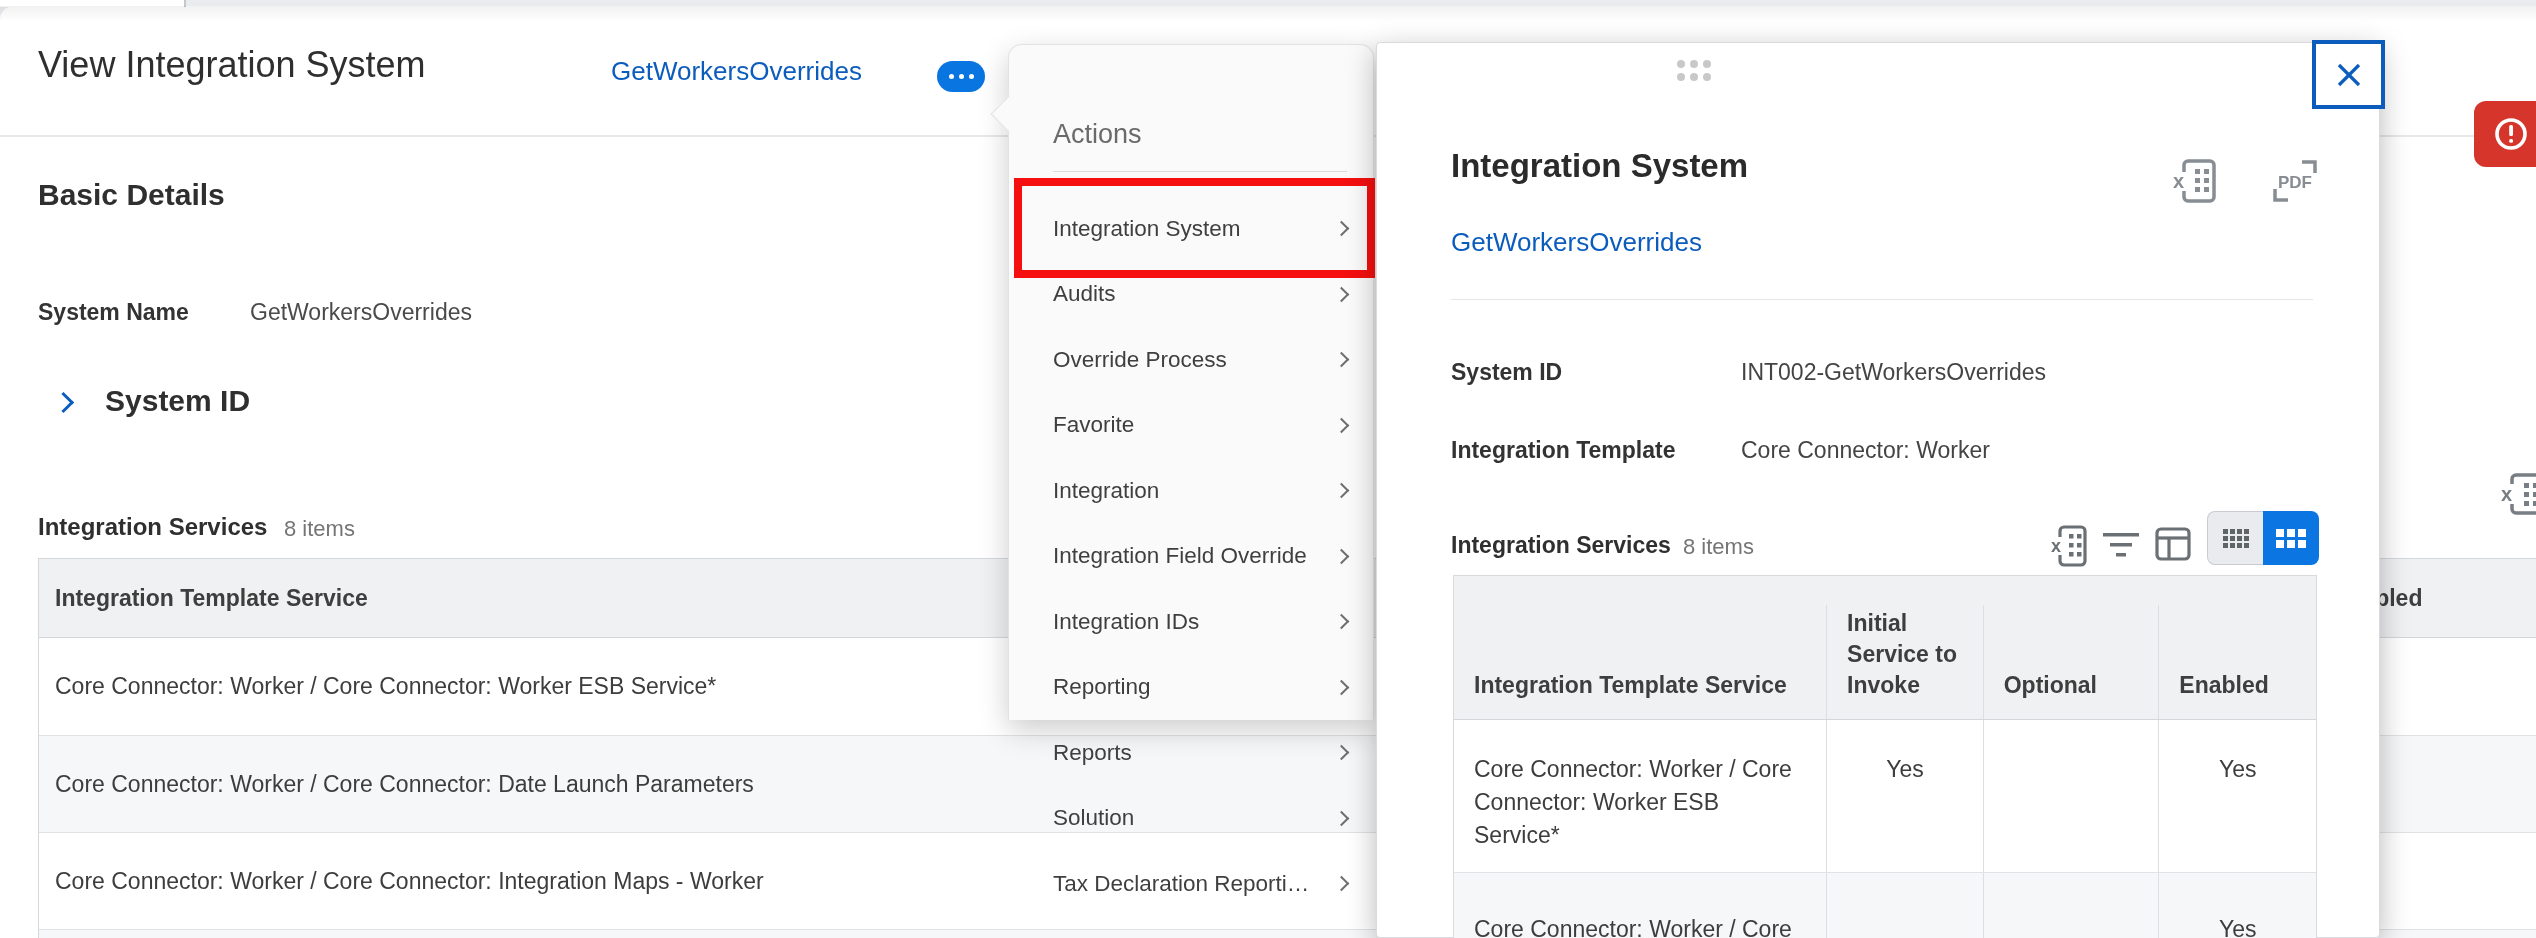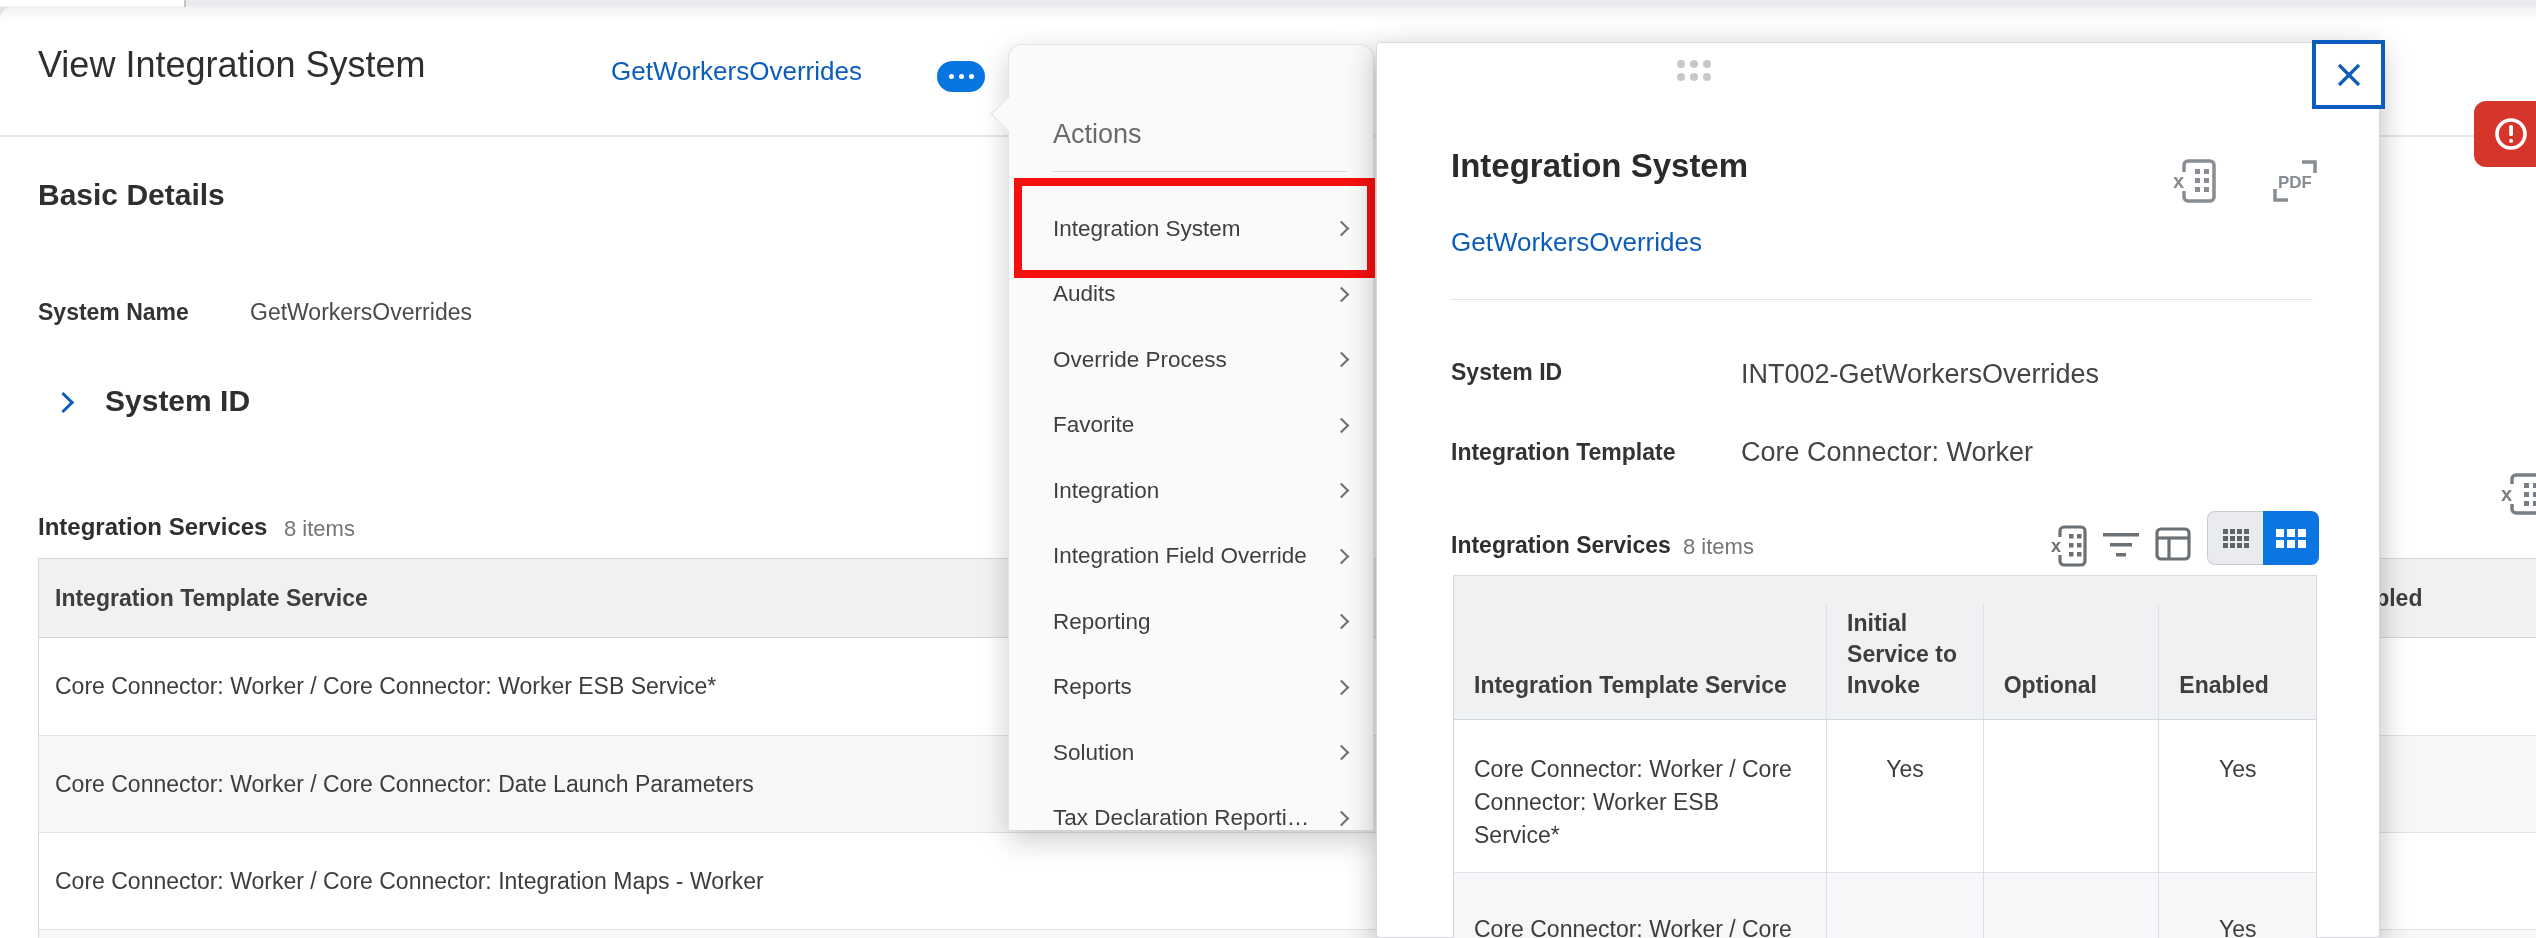--- a/index.html
+++ b/index.html
@@ -32,42 +32,42 @@
   .pt-header { display:flex; height:79px; background:#f0f1f3; border-bottom:1px solid #d3d6da; }
   .pt-header .c1 { width:2278px; display:flex; align-items:center; padding-left:16px; font-size:23px; font-weight:bold; color:#3e3e3e; }
   .pt-header .c2 { flex:1; display:flex; align-items:center; padding-left:16px; font-size:23px; font-weight:bold; color:#3e3e3e; }
   .pt-row { display:flex; align-items:center; padding-left:16px; font-size:23px; color:#3d3d3d; border-bottom:1px solid #e0e2e5; background:#fff; }
   .pt-row.alt { background:#f6f7f8; }
   .r1 { height:98px; } .r2 { height:97px; } .r3 { height:97px; } .r4 { height:9px; }
 
   .page-excel-icon { position:absolute; left:2500px; top:472px; z-index:2; }
 
   
-  .menu { position:absolute; left:1008px; top:44px; width:366px; height:786px; background:#fafafa; border:1px solid #e3e3e5; border-bottom:none; border-radius:14px 14px 0 0; box-shadow:0 10px 30px rgba(0,0,0,0.20); z-index:10; }
+  .menu { position:absolute; left:1008px; top:44px; width:366px; height:676px; background:#fafafa; border:1px solid #e3e3e5; border-bottom:none; border-radius:14px 14px 0 0; box-shadow:0 10px 30px rgba(0,0,0,0.20); z-index:10; }
   .menu-notch { position:absolute; left:-13px; top:56px; width:26px; height:26px; background:#fafafa; border-left:1px solid #e3e3e5; border-bottom:1px solid #e3e3e5; transform:rotate(45deg); }
   .menu-title { position:absolute; left:44px; top:74px; font-size:27px; color:#6a6a6a; }
   .menu-divider { position:absolute; left:44px; right:26px; top:126px; height:1px; background:#dcdcdd; }
   .menu-items { position:absolute; left:0; top:151px; right:0; }
   .menu-item { height:65.5px; display:flex; align-items:center; padding:0 26px 0 44px; cursor:pointer; }
   .menu-item span.lbl { font-size:22.5px; color:#3f3f3f; flex:1; white-space:nowrap; overflow:hidden; }
   .chev { width:11px; height:11px; border-top:2.5px solid #6f6f6f; border-right:2.5px solid #6f6f6f; transform:rotate(45deg); flex:none; }
 
   .annotation { position:absolute; left:1014px; top:178px; width:361px; height:100px; border:8px solid #f50f0f; z-index:15; pointer-events:none; }
 
   
   .panel { position:absolute; left:1376px; top:42px; width:1004px; height:896px; background:#fff; border:1px solid #d8dadd; border-radius:4px; box-shadow:0 8px 30px rgba(0,0,0,0.28); z-index:20; }
   .drag-dots { position:absolute; left:300px; top:17px; display:grid; grid-template-columns:repeat(3, 8px); grid-auto-rows:8px; gap:5px; cursor:grab; }
   .drag-dots i { width:8px; height:8px; border-radius:50%; background:#c8c8c8; }
   .close-btn { position:absolute; left:935px; top:-3px; width:73px; height:69px; background:#fff; border:4px solid #0b5cbd; display:flex; align-items:center; justify-content:center; cursor:pointer; }
   .panel-h1 { position:absolute; left:74px; top:104px; font-size:33px; font-weight:bold; color:#2b2b2b; }
   .panel-link { position:absolute; left:74px; top:184px; font-size:26px; color:#0b5cbd; cursor:pointer; }
   .panel-divider { position:absolute; left:74px; top:256px; width:862px; height:1px; background:#e3e5e7; }
   .pfield { position:absolute; left:74px; display:flex; }
   .pfield .lbl { width:290px; font-size:23px; font-weight:bold; color:#333; }
-  .pfield .val { font-size:27px; color:#444; }
+  .pfield .val { font-size:23px; color:#444; }
   .pf1 { top:316px; } .pf2 { top:394px;align-items:center; }
   .psvc-label { position:absolute; left:74px; top:489px; font-size:23px; font-weight:bold; color:#2f2f2f; }
   .psvc-count { position:absolute; left:306px; top:491px; font-size:22px; color:#757575; }
 
   .ptoolbar-icon { position:absolute; cursor:pointer; }
   .toggle-group { position:absolute; left:830px; top:468px; display:flex; }
   .toggle-btn { width:56px; height:54px; display:flex; align-items:center; justify-content:center; cursor:pointer; }
   .toggle-gray { background:#e9ebee; border:1px solid #c9ccd0; border-right:none; border-radius:8px 0 0 8px; }
   .toggle-blue { background:#0b75e1; border-radius:0 8px 8px 0; }
   .grid-gray { display:grid; grid-template-columns:repeat(4,5px); grid-auto-rows:5px; gap:2px; }
@@ -162,20 +162,24 @@
       </div>
     <div class="menu-item">
         <span class="lbl">Integration</span>
         <span class="chev"></span>
       </div>
     <div class="menu-item">
         <span class="lbl">Integration Field Override</span>
         <span class="chev"></span>
       </div>
     <div class="menu-item">
+        <span class="lbl">Integration IDs</span>
+        <span class="chev"></span>
+      </div>
+    <div class="menu-item">
         <span class="lbl">Reporting</span>
         <span class="chev"></span>
       </div>
     <div class="menu-item">
         <span class="lbl">Reports</span>
         <span class="chev"></span>
       </div>
     <div class="menu-item">
         <span class="lbl">Solution</span>
         <span class="chev"></span>

